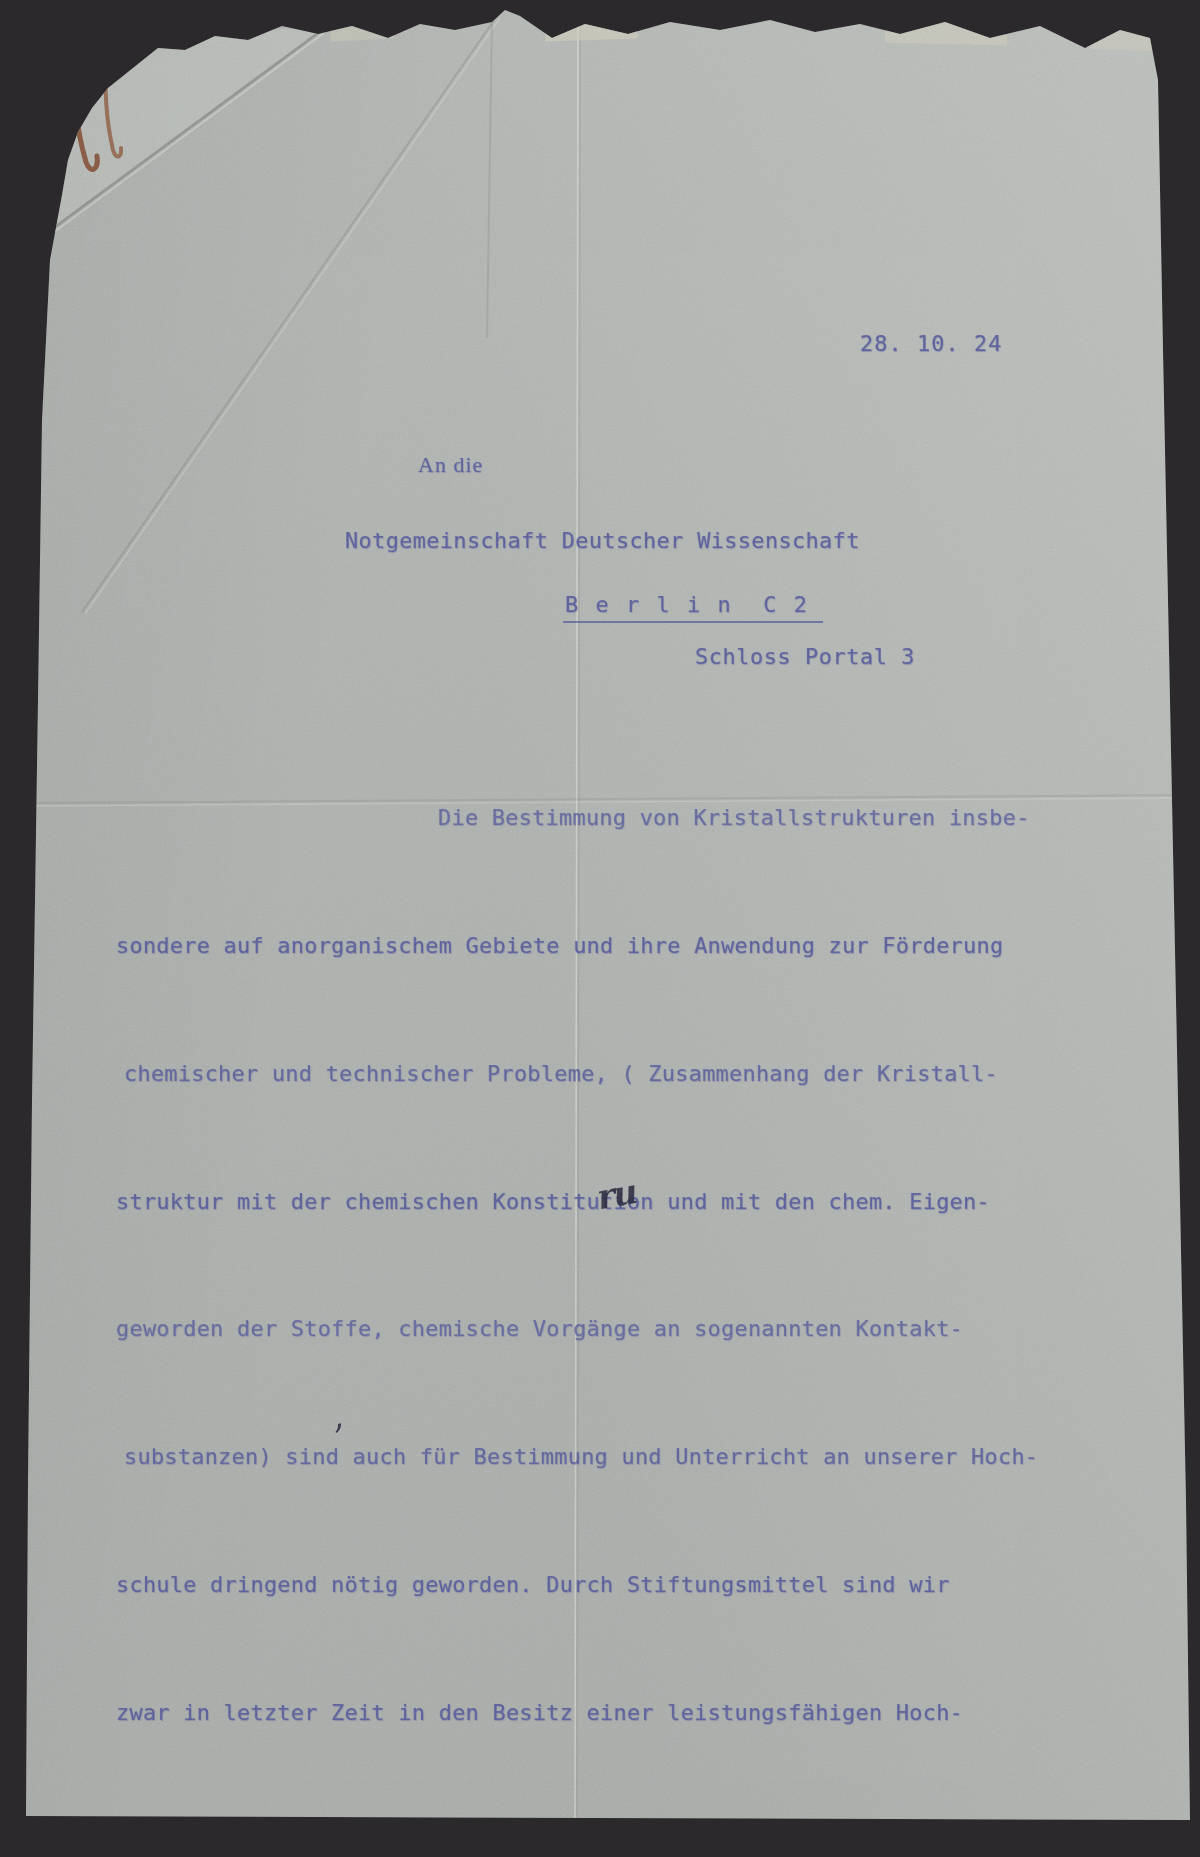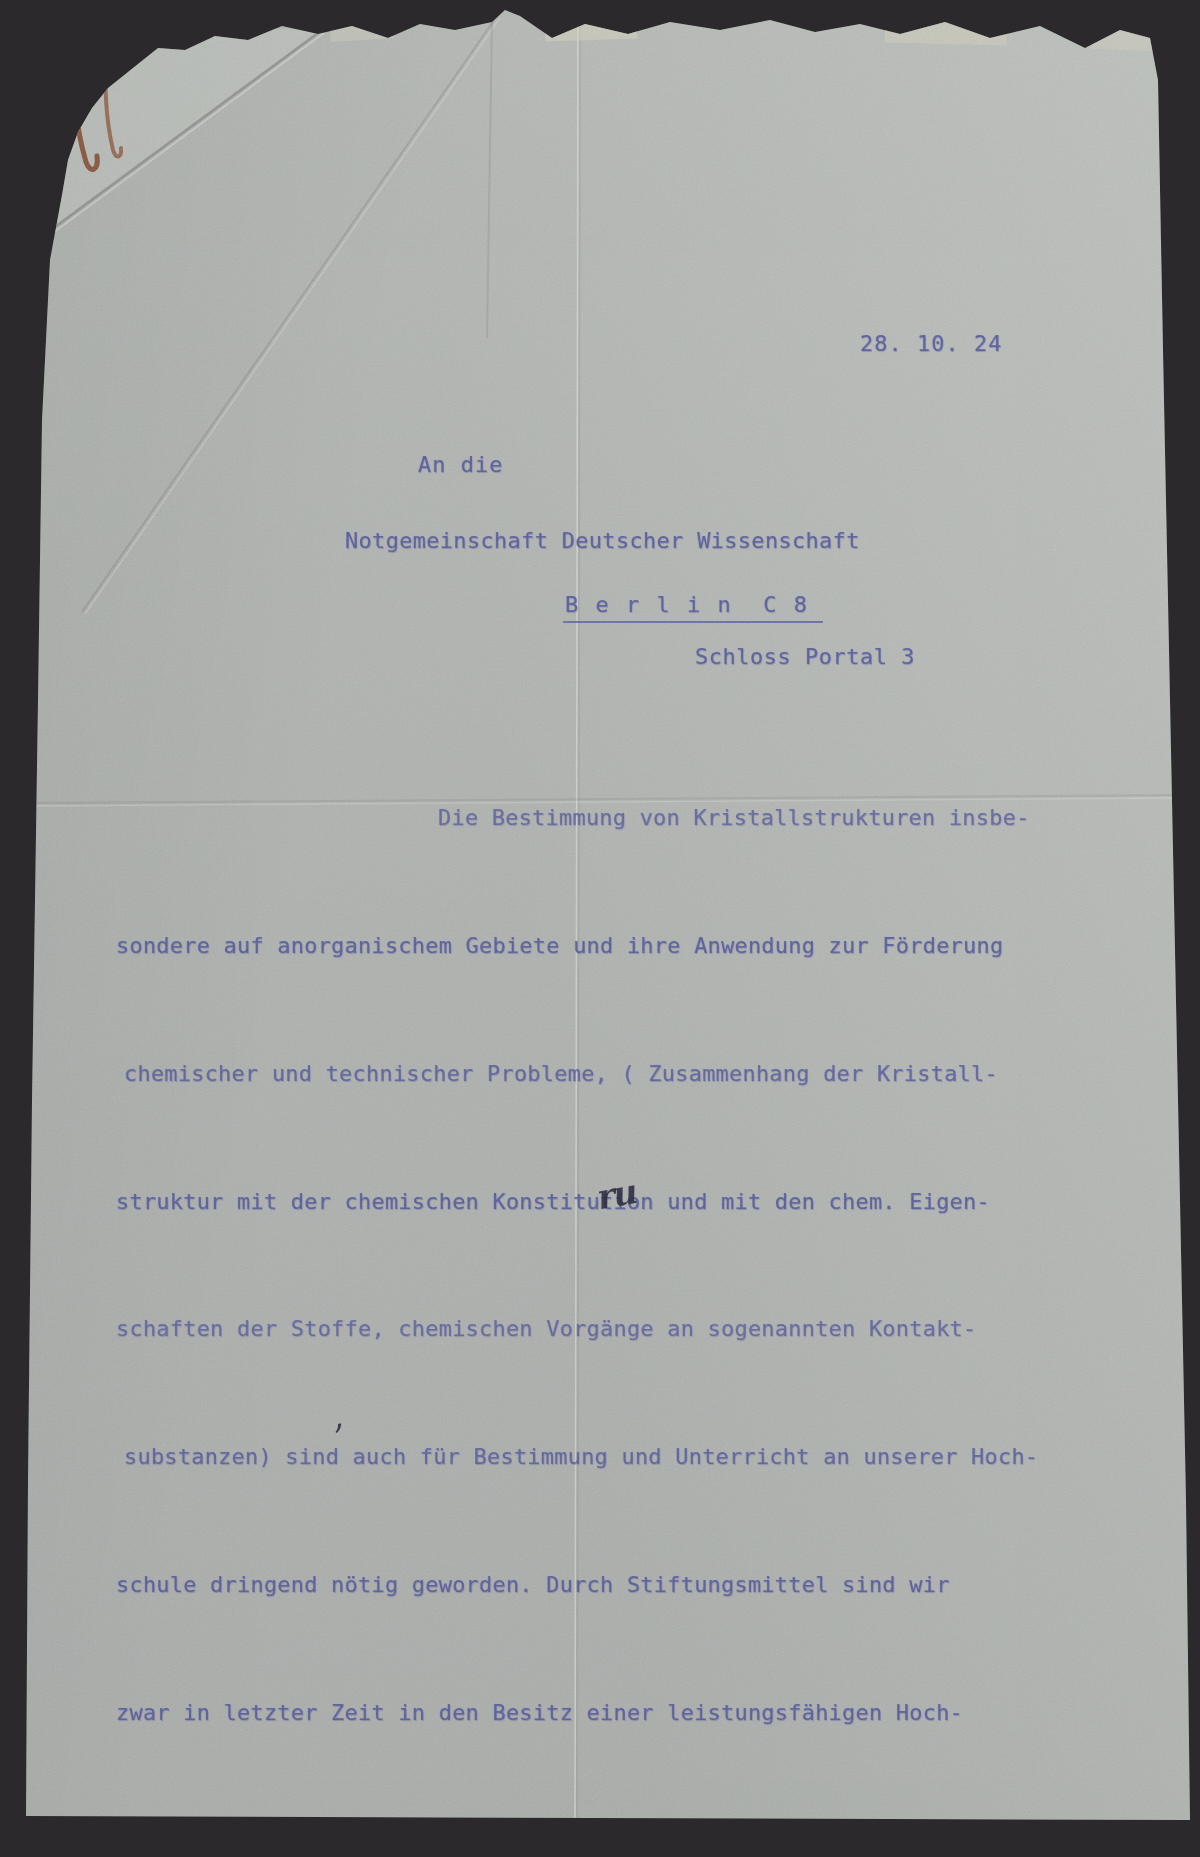--- a/index.html
+++ b/index.html
@@ -16,21 +16,21 @@
       215px 36px,248px 40px,282px 26px,318px 34px,352px 26px,388px 38px,420px 24px,455px 30px,
       492px 22px,505px 10px,520px 16px,552px 38px,585px 24px,628px 34px,670px 22px,720px 30px,
       770px 20px,815px 32px,860px 24px,900px 34px,945px 22px,990px 38px,1040px 26px,1085px 48px,
       1120px 30px,1150px 38px,1158px 80px,1163px 350px,1170px 700px,1178px 1100px,1186px 1500px,
       1190px 1820px,26px 1816px,28px 1480px,32px 1100px,38px 700px,42px 420px,50px 260px);
   }
   .typed{position:absolute;color:rgba(84,88,154,0.88);
          text-shadow:0.6px 0.6px 0.9px rgba(84,88,154,0.40), -0.4px -0.4px 0.8px rgba(84,88,154,0.28);
          white-space:pre;}
   .date-line{left:860px;top:331px;font-size:22px;letter-spacing:1px;}
-  .salutation{left:418px;top:452px;font-size:22px;letter-spacing:1px;}
+  .salutation{left:418px;top:452px;font-size:22px;letter-spacing:1px;font-family:Liberation Serif, serif;}
   .recipient{left:345px;top:528px;font-size:22px;letter-spacing:0.3px;}
   .city-line{left:563px;top:592px;font-size:22px;letter-spacing:2px;
              border-bottom:2.5px solid rgba(84,88,154,0.75);padding:0 14px 4px 2px;}
   .address-line{left:695px;top:644px;font-size:22px;letter-spacing:0.5px;}
   .letter-body{left:116px;top:712px;width:1000px;font-size:22px;line-height:42.6px;letter-spacing:0.2px;}
   .letter-body div{white-space:pre;}
   .letter-body div:first-child{padding-left:322px;}
   .letter-body div:nth-child(3n){opacity:0.93;margin-left:8px;}
   .letter-body div:nth-child(4n+1){opacity:0.88;}
   .handwrite{position:absolute;font-family:"DejaVu Serif",serif;font-style:italic;
@@ -68,29 +68,29 @@
 
       <rect x="545" y="14" width="92" height="26" fill="rgba(214,210,189,0.55)" transform="rotate(-2 591 27)"></rect>
       <rect x="885" y="16" width="122" height="28" fill="rgba(214,210,189,0.42)" transform="rotate(1.5 946 30)"></rect>
       <rect x="330" y="22" width="64" height="18" fill="rgba(214,210,189,0.38)" transform="rotate(-3 362 31)"></rect>
       <rect x="1090" y="30" width="70" height="20" fill="rgba(214,210,189,0.35)" transform="rotate(2 1125 40)"></rect>
     </svg>
 
     <div class="typed date-line">28. 10. 24</div>
     <div class="typed salutation">An die</div>
     <div class="typed recipient">Notgemeinschaft Deutscher Wissenschaft</div>
-    <div class="typed city-line">B e r l i n  C 8</div>
+    <div class="typed city-line">B e r l i n  C 2</div>
     <div class="typed address-line">Schloss Portal 3</div>
 
     <div class="typed letter-body">
       <div>Die Bestimmung von Kristallstrukturen insbe-</div>
       <div>sondere auf anorganischem Gebiete und ihre Anwendung zur Förderung</div>
       <div>chemischer und technischer Probleme, ( Zusammenhang der Kristall-</div>
       <div>struktur mit der chemischen Konstitution und mit den chem. Eigen-</div>
-      <div>schaften der Stoffe, chemischen Vorgänge an sogenannten Kontakt-</div>
+      <div>geworden der Stoffe, chemische Vorgänge an sogenannten Kontakt-</div>
       <div>substanzen) sind auch für Bestimmung und Unterricht an unserer Hoch-</div>
       <div>schule dringend nötig geworden. Durch Stiftungsmittel sind wir</div>
       <div>zwar in letzter Zeit in den Besitz einer leistungsfähigen Hoch-</div>
       <div>spannungsanlage für den Betrieb von Röntgenröhren, sowie von Röntgen-</div>
       
       
       
       
       
       

